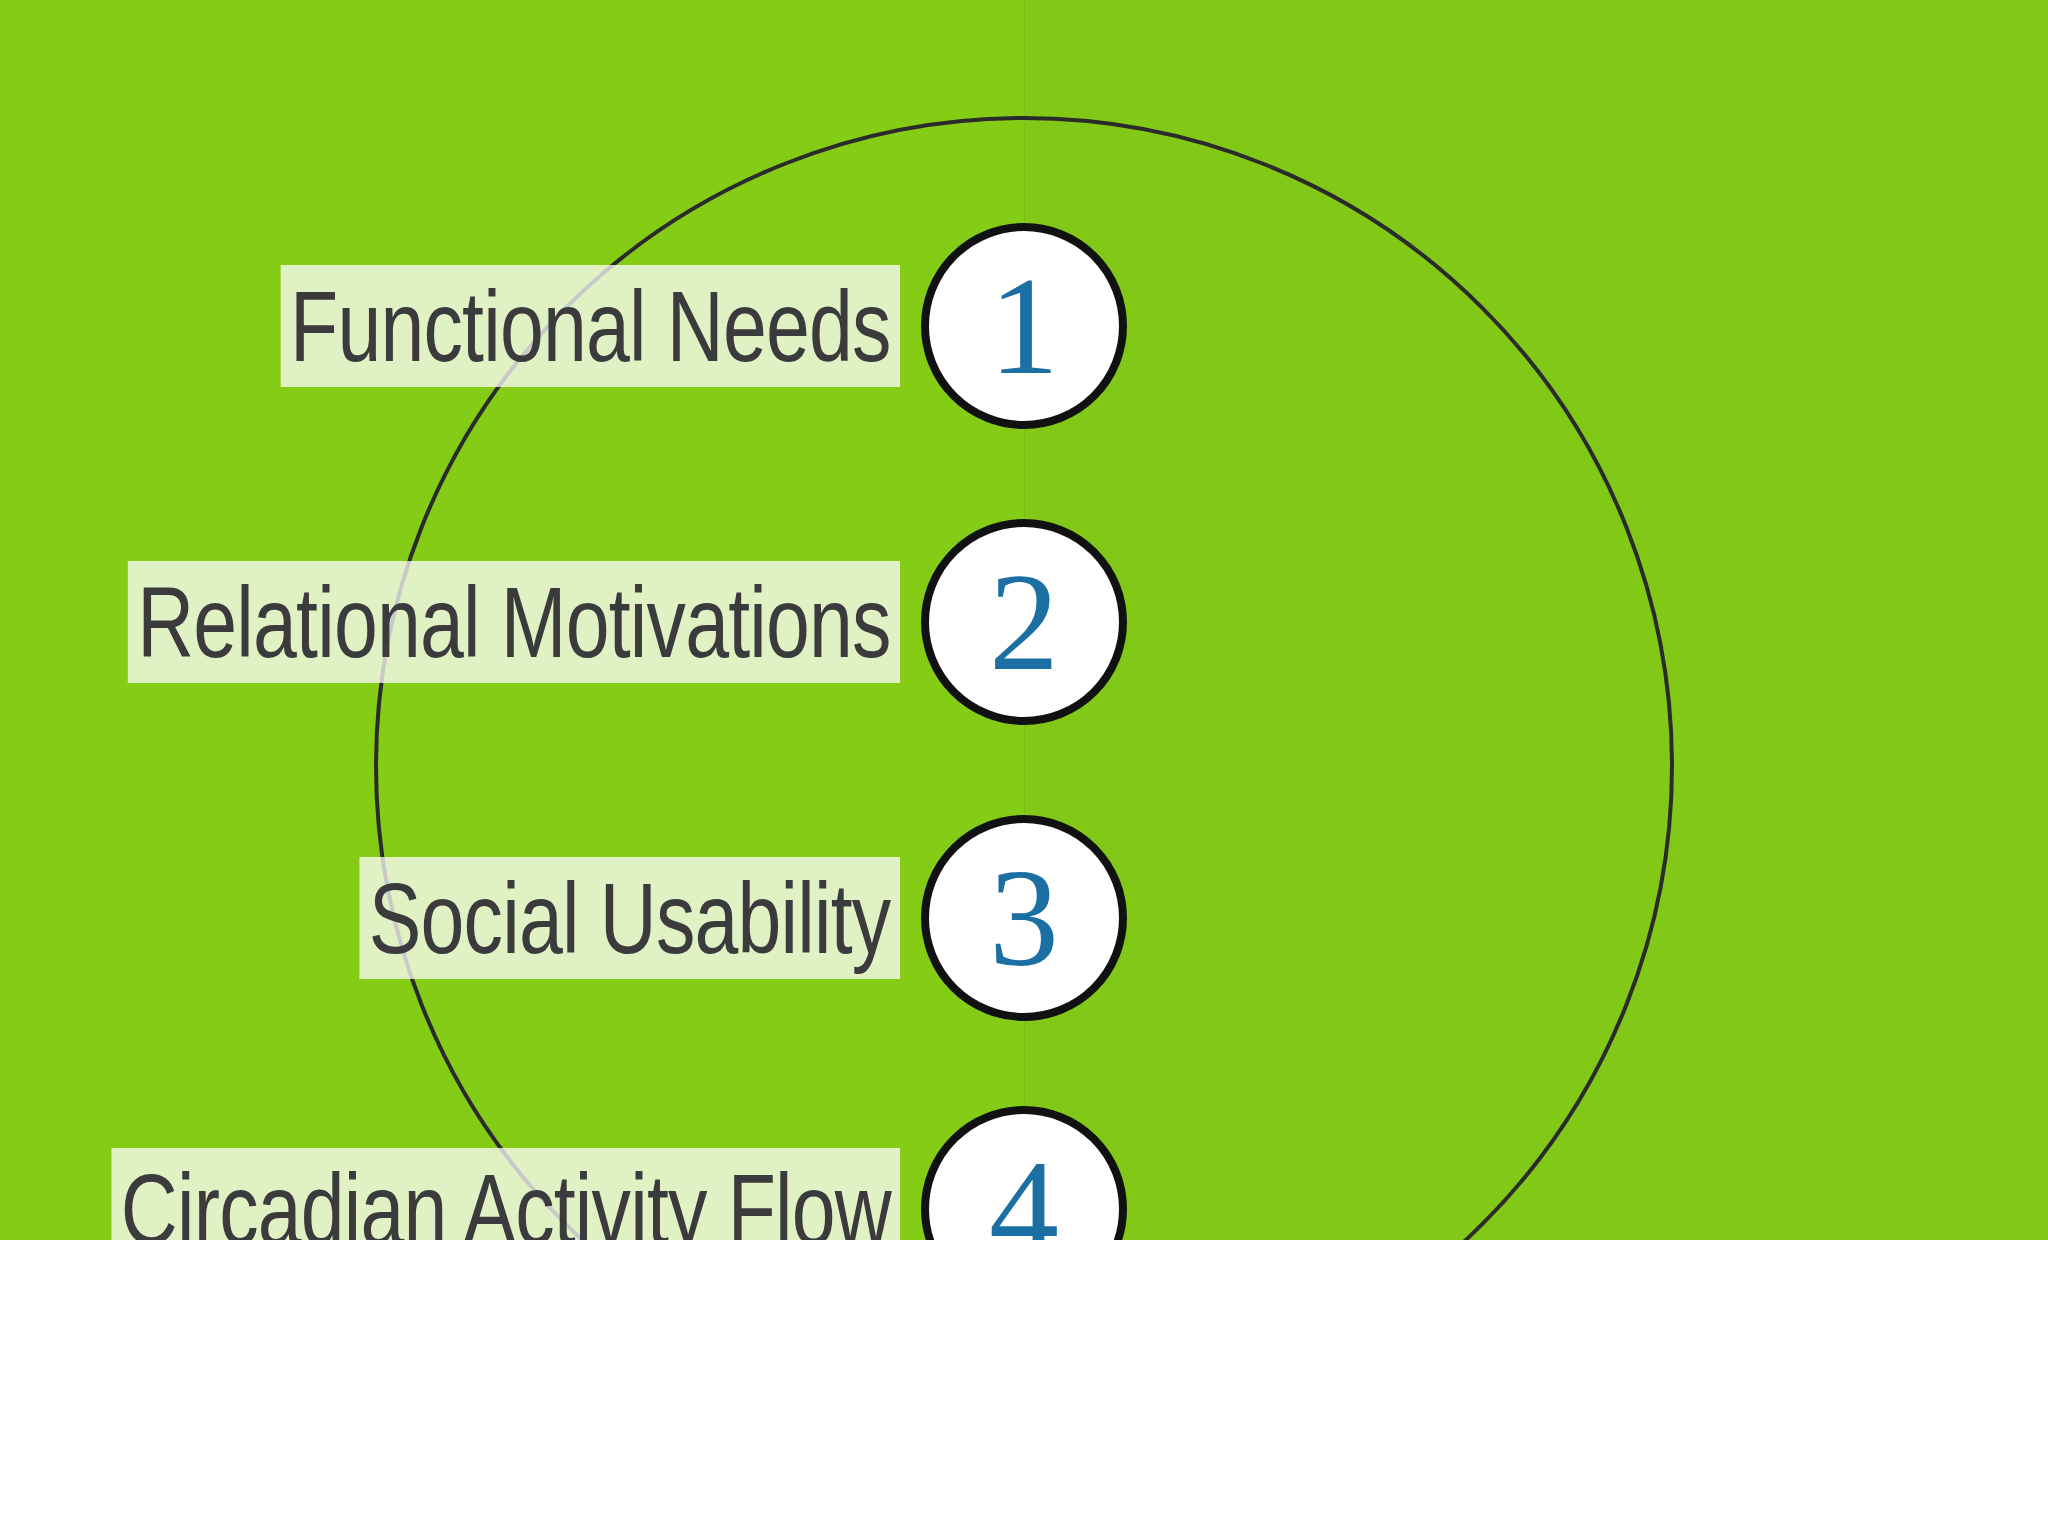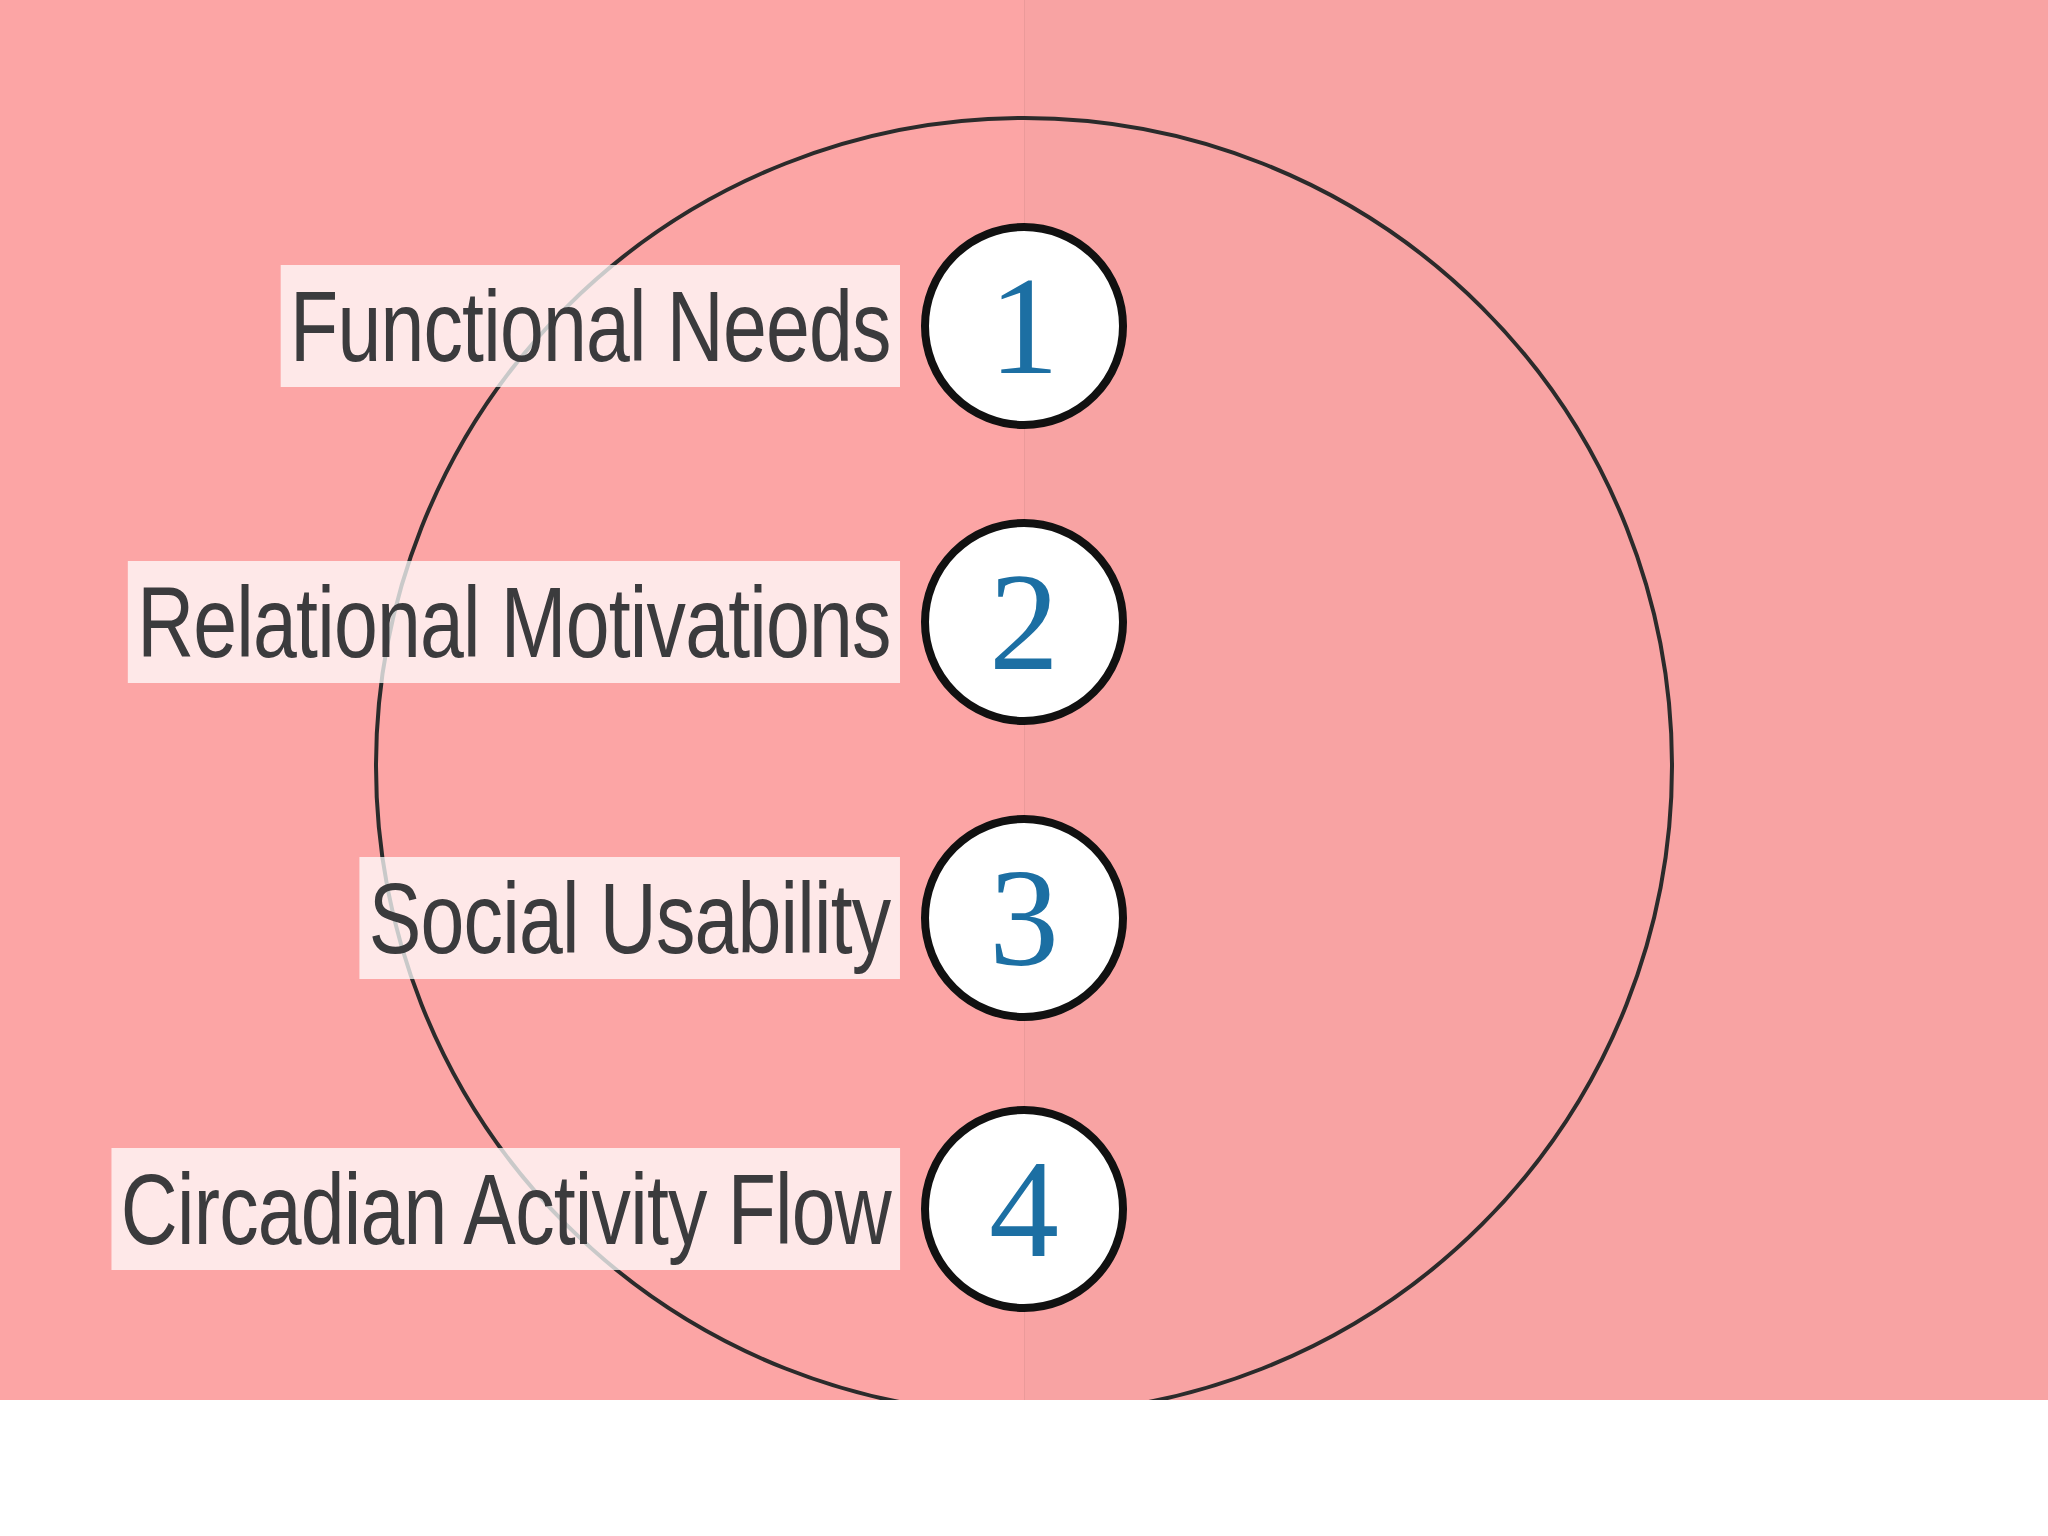--- a/index.html
+++ b/index.html
@@ -4,22 +4,22 @@
 <style>
   html, body {
     margin: 0;
     padding: 0;
     background: #ffffff;
     font-family: "Liberation Sans", sans-serif;
   }
   .canvas {
     position: relative;
     width: 2048px;
-    height: 1400px;
-    background: #fca5a5;
+    height: 1240px;
+    background: #84cc16;
     overflow: hidden;
   }
   
   .bg-right {
     position: absolute;
     left: 1024px;
     top: 0;
     width: 1024px;
     height: 1536px;
     background: rgba(100, 100, 100, 0.025);

